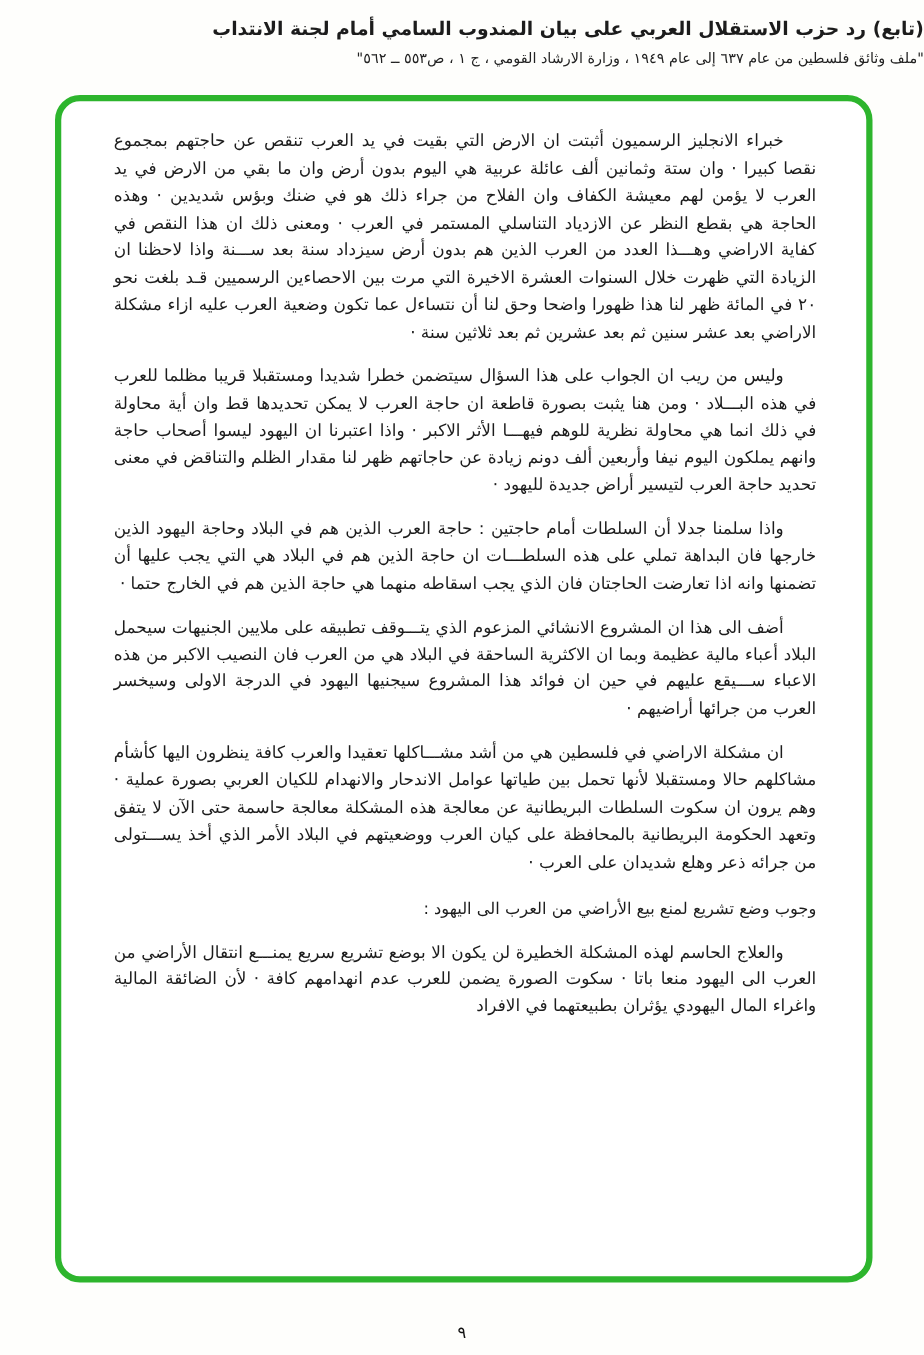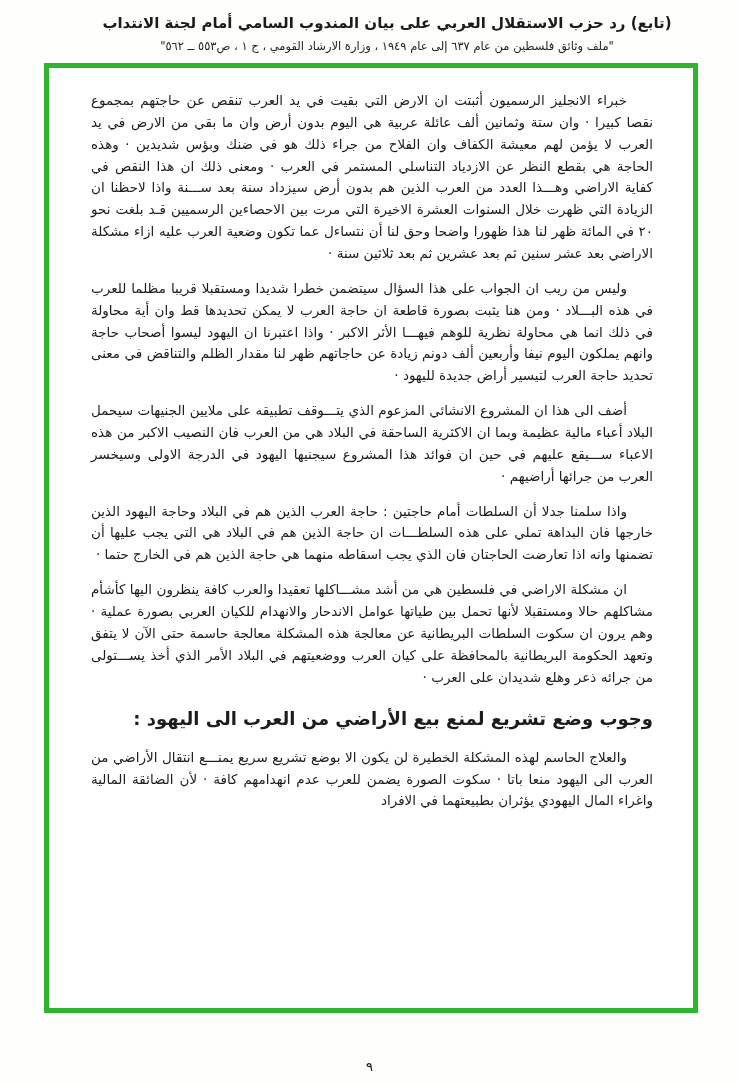--- a/index.html
+++ b/index.html
@@ -10,60 +10,59 @@
     color:#1c1c1c;
   }
   .page {
     position:relative;
     width:739px; height:1084px;
     background:#fefefc;
     overflow:hidden;
   }
   .doc-header {
     direction:rtl;
-    text-align:center;
     padding-top:14px;
     margin-left:35px;
   }
   .doc-header .title-line {
     font-size:15px;
     font-weight:bold;
     letter-spacing:0.2px;
   }
   .doc-header .source-line {
     font-size:11.5px;
     margin-top:7px;
     color:#222;
   }
   .green-frame {
     position:absolute;
-    left:44px; top:63px;
+    left:44px; top:76px;
     width:654px; height:950px;
     border:5px solid #2db52d;
-    border-radius:0;
+    border-radius:20px;
     background:#ffffff;
   }
   .content {
     direction:rtl;
     text-align:justify;
     padding:22px 40px 10px 42px;
     font-size:13.5px;
     line-height:1.62;
     height:100%;
     overflow:hidden;
   }
   .content p {
     margin-bottom:13px;
     text-indent:26px;
   }
   .section-heading {
     direction:rtl;
     text-align:right;
-    font-weight:bold;
-    font-size:18px;
+    font-weight:normal;
+    font-size:13px;
     margin:16px 0 13px 0;
   }
   .closing p { margin-bottom:0; }
   .page-number {
     position:absolute;
     left:0; bottom:10px;
     width:100%;
     text-align:center;
     font-size:13px;
     color:#111;
@@ -77,22 +76,22 @@
   <div class="doc-header">
     <div class="title-line">(تابع) رد حزب الاستقلال العربي على بيان المندوب السامي أمام لجنة الانتداب</div>
     <div class="source-line">"ملف وثائق فلسطين من عام ٦٣٧ إلى عام ١٩٤٩ ، وزارة الارشاد القومي ، ج ١ ، ص٥٥٣ ــ ٥٦٢"</div>
   </div>
 
   <div class="green-frame">
     <div class="content">
 
       <p>خبراء الانجليز الرسميون أثبتت ان الارض التي بقيت في يد العرب تنقص عن حاجتهم بمجموع نقصا كبيرا · وان ستة وثمانين ألف عائلة عربية هي اليوم بدون أرض وان ما بقي من الارض في يد العرب لا يؤمن لهم معيشة الكفاف وان الفلاح من جراء ذلك هو في ضنك وبؤس شديدين · وهذه الحاجة هي بقطع النظر عن الازدياد التناسلي المستمر في العرب · ومعنى ذلك ان هذا النقص في كفاية الاراضي وهـــذا العدد من العرب الذين هم بدون أرض سيزداد سنة بعد ســـنة واذا لاحظنا ان الزيادة التي ظهرت خلال السنوات العشرة الاخيرة التي مرت بين الاحصاءين الرسميين قـد بلغت نحو ٢٠ في المائة ظهر لنا هذا ظهورا واضحا وحق لنا أن نتساءل عما تكون وضعية العرب عليه ازاء مشكلة الاراضي بعد عشر سنين ثم بعد عشرين ثم بعد ثلاثين سنة ·</p>
       <p>وليس من ريب ان الجواب على هذا السؤال سيتضمن خطرا شديدا ومستقبلا قريبا مظلما للعرب في هذه البـــلاد · ومن هنا يثبت بصورة قاطعة ان حاجة العرب لا يمكن تحديدها قط وان أية محاولة في ذلك انما هي محاولة نظرية للوهم فيهـــا الأثر الاكبر · واذا اعتبرنا ان اليهود ليسوا أصحاب حاجة وانهم يملكون اليوم نيفا وأربعين ألف دونم زيادة عن حاجاتهم ظهر لنا مقدار الظلم والتناقض في معنى تحديد حاجة العرب لتيسير أراض جديدة لليهود ·</p>
+      <p>واذا سلمنا جدلا أن السلطات أمام حاجتين : حاجة العرب الذين هم في البلاد وحاجة اليهود الذين خارجها فان البداهة تملي على هذه السلطـــات ان حاجة الذين هم في البلاد هي التي يجب عليها أن تضمنها وانه اذا تعارضت الحاجتان فان الذي يجب اسقاطه منهما هي حاجة الذين هم في الخارج حتما ·</p>
       <p>أضف الى هذا ان المشروع الانشائي المزعوم الذي يتـــوقف تطبيقه على ملايين الجنيهات سيحمل البلاد أعباء مالية عظيمة وبما ان الاكثرية الساحقة في البلاد هي من العرب فان النصيب الاكبر من هذه الاعباء ســـيقع عليهم في حين ان فوائد هذا المشروع سيجنيها اليهود في الدرجة الاولى وسيخسر العرب من جرائها أراضيهم ·</p>
-      <p>واذا سلمنا جدلا أن السلطات أمام حاجتين : حاجة العرب الذين هم في البلاد وحاجة اليهود الذين خارجها فان البداهة تملي على هذه السلطـــات ان حاجة الذين هم في البلاد هي التي يجب عليها أن تضمنها وانه اذا تعارضت الحاجتان فان الذي يجب اسقاطه منهما هي حاجة الذين هم في الخارج حتما ·</p>
       <p>ان مشكلة الاراضي في فلسطين هي من أشد مشـــاكلها تعقيدا والعرب كافة ينظرون اليها كأشأم مشاكلهم حالا ومستقبلا لأنها تحمل بين طياتها عوامل الاندحار والانهدام للكيان العربي بصورة عملية · وهم يرون ان سكوت السلطات البريطانية عن معالجة هذه المشكلة معالجة حاسمة حتى الآن لا يتفق وتعهد الحكومة البريطانية بالمحافظة على كيان العرب ووضعيتهم في البلاد الأمر الذي أخذ يســـتولى من جرائه ذعر وهلع شديدان على العرب ·</p>
 
       <div class="section-heading">وجوب وضع تشريع لمنع بيع الأراضي من العرب الى اليهود :</div>
 
       <div class="closing">
         <p>والعلاج الحاسم لهذه المشكلة الخطيرة لن يكون الا بوضع تشريع سريع يمنـــع انتقال الأراضي من العرب الى اليهود منعا باتا · سكوت الصورة يضمن للعرب عدم انهدامهم كافة · لأن الضائقة المالية واغراء المال اليهودي يؤثران بطبيعتهما في الافراد</p>
       </div>
 
     </div>
   </div>

